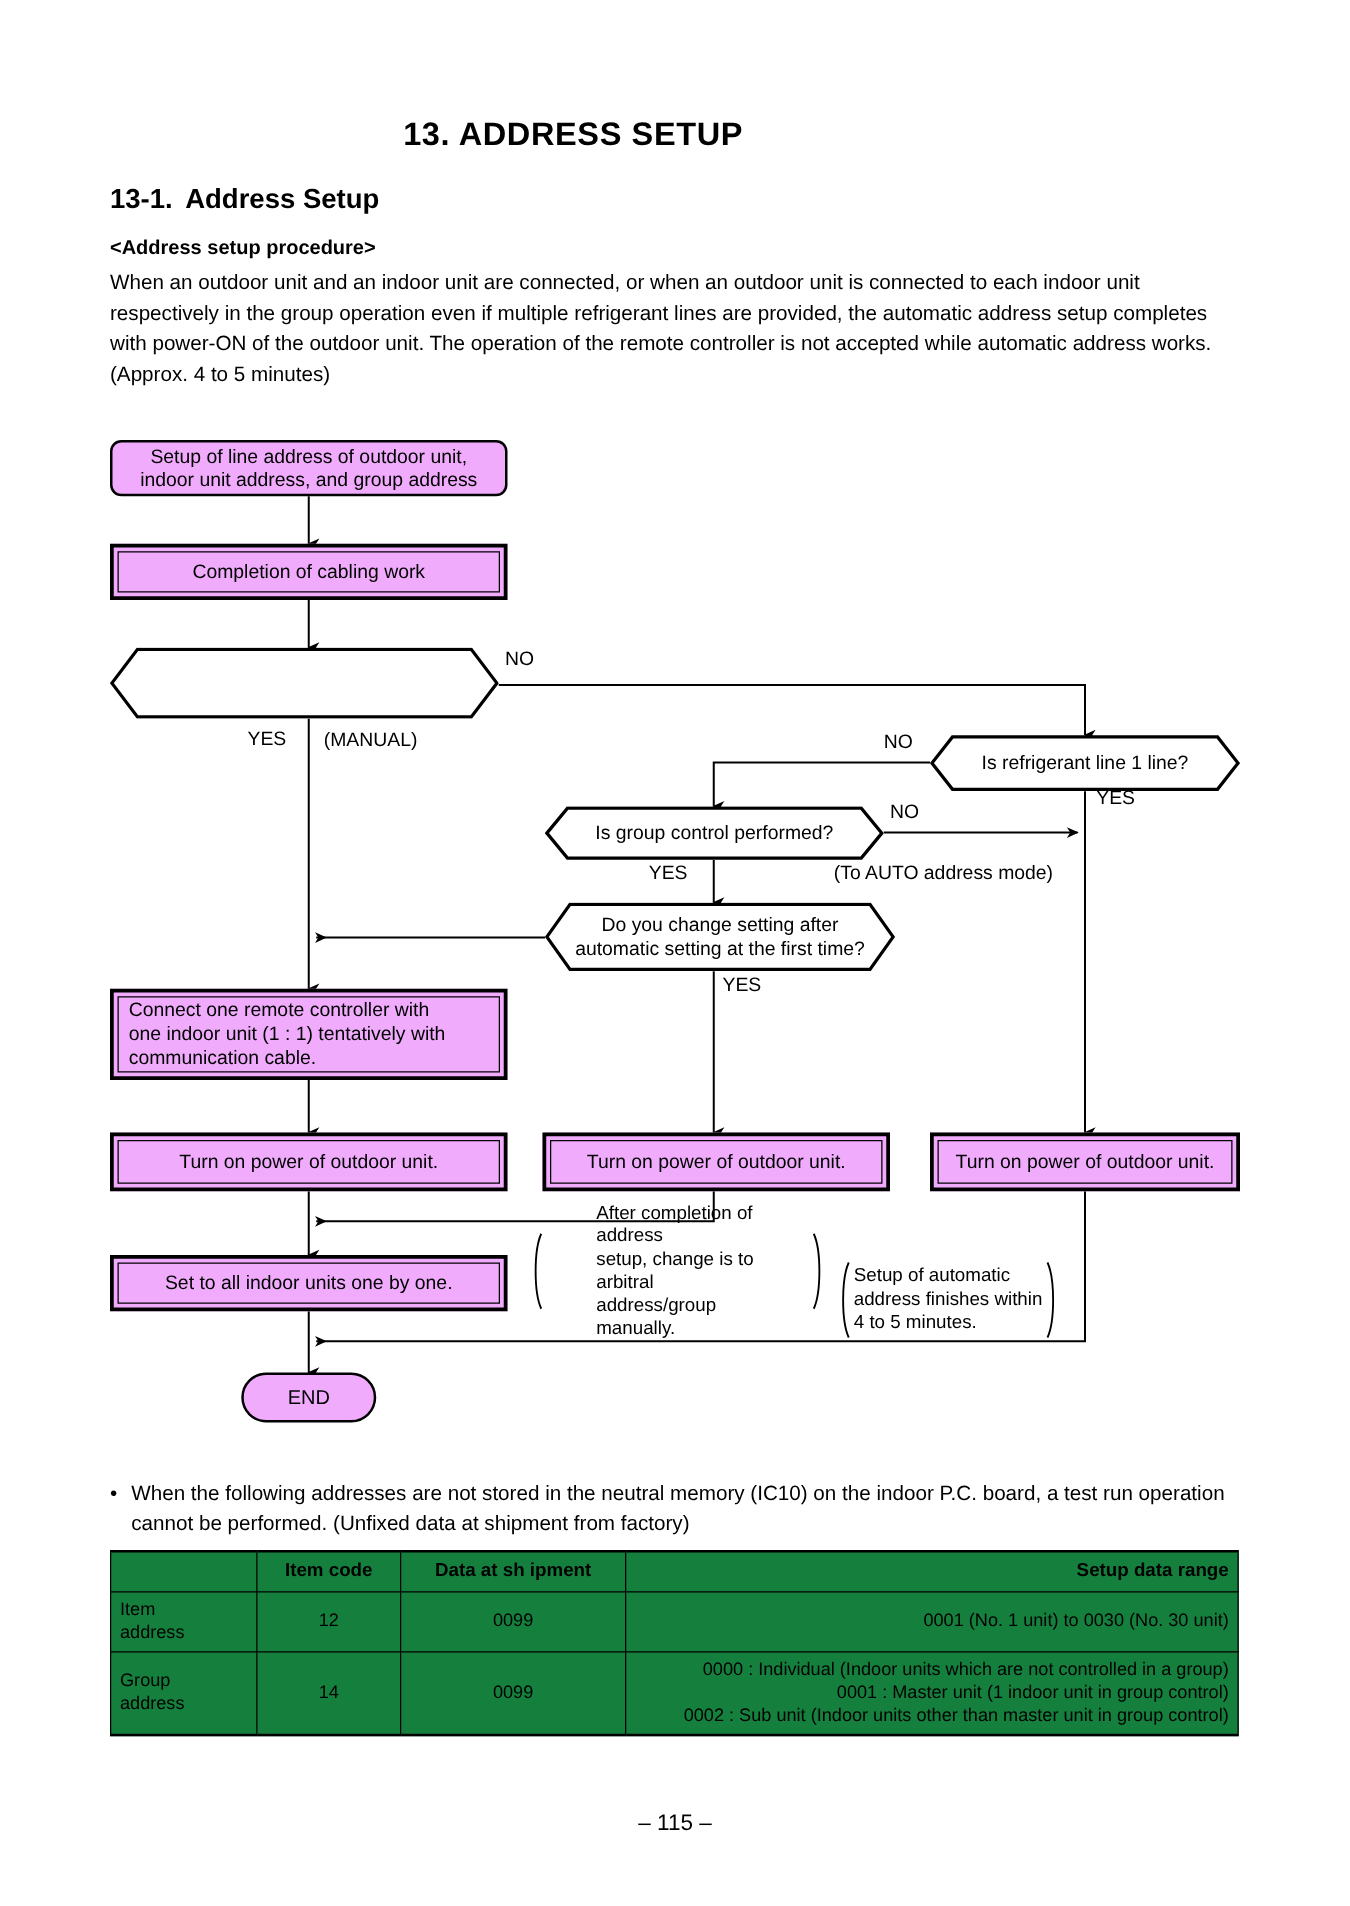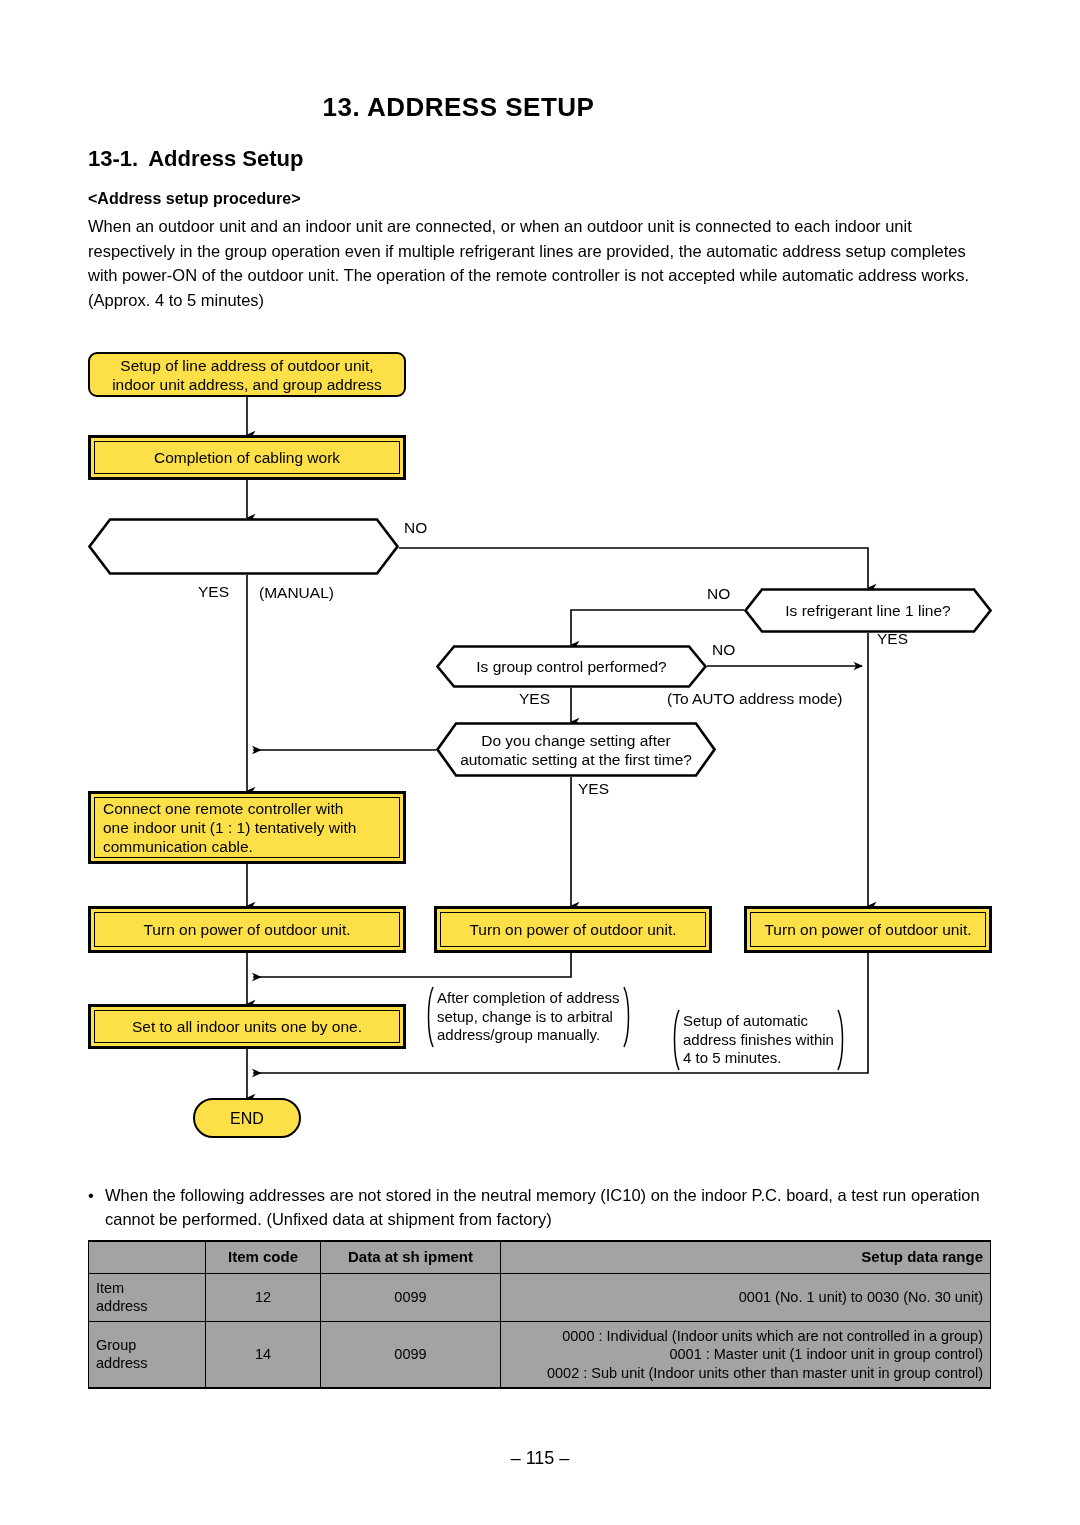--- a/index.html
+++ b/index.html
@@ -63,21 +63,21 @@
 
   .node {
     position: absolute;
     box-sizing: border-box;
     display: flex;
     align-items: center;
     justify-content: center;
     text-align: center;
     font-size: 15.5px;
     line-height: 19px;
-    background: #fde047;
+    background: #f0abfc;
   }
 
   
   .n-round {
     border: 2px solid #000;
     border-radius: 9px;
     padding: 4px 10px;
   }
   
   .n-double {
@@ -164,21 +164,21 @@
     margin-left: 17px;
   }
 
   
   #data-table {
     position: absolute;
     left: 88px; top: 1240px;
     width: 903px;
     border-collapse: collapse;
     font-size: 14.5px;
-    background: #a3a3a3;
+    background: #15803d;
   }
   #data-table td, #data-table th {
     border: 1px solid #000;
     padding: 5px 7px;
     vertical-align: middle;
     line-height: 18.5px;
   }
   #data-table thead th {
     text-align: center;
     font-weight: bold;
@@ -341,21 +341,21 @@
   <div class="flow-label" style="left:404px; top:519px;">NO</div>
   <div class="flow-label" style="left:198px; top:583px;">YES</div>
   <div class="flow-label" style="left:259px; top:584px;">(MANUAL)</div>
   <div class="flow-label" style="left:707px; top:585px;">NO</div>
   <div class="flow-label" style="left:877px; top:630px;">YES</div>
   <div class="flow-label" style="left:712px; top:641px;">NO</div>
   <div class="flow-label" style="left:519px; top:690px;">YES</div>
   <div class="flow-label" style="left:667px; top:690px;">(To AUTO address mode)</div>
   <div class="flow-label" style="left:578px; top:780px;">YES</div>
 
-  <div class="paren-wrap" style="left:424px; top:986px; width:236px; height:62px;">
+  <div class="paren-wrap" style="left:424px; top:986px; width:236px; height:62px;gap:40px;">
     <div class="bracket">
       <svg viewBox="0 0 11 62" preserveAspectRatio="none">
           <path d="M9,1 C3,14 3,48 9,61" fill="none" stroke="#000" stroke-width="1.5" vector-effect="non-scaling-stroke"></path>
         </svg>
     </div>
     <div class="ptext">After completion of address
 setup, change is to arbitral
 address/group manually.</div>
     <div class="bracket">
       <svg viewBox="0 0 11 62" preserveAspectRatio="none">

